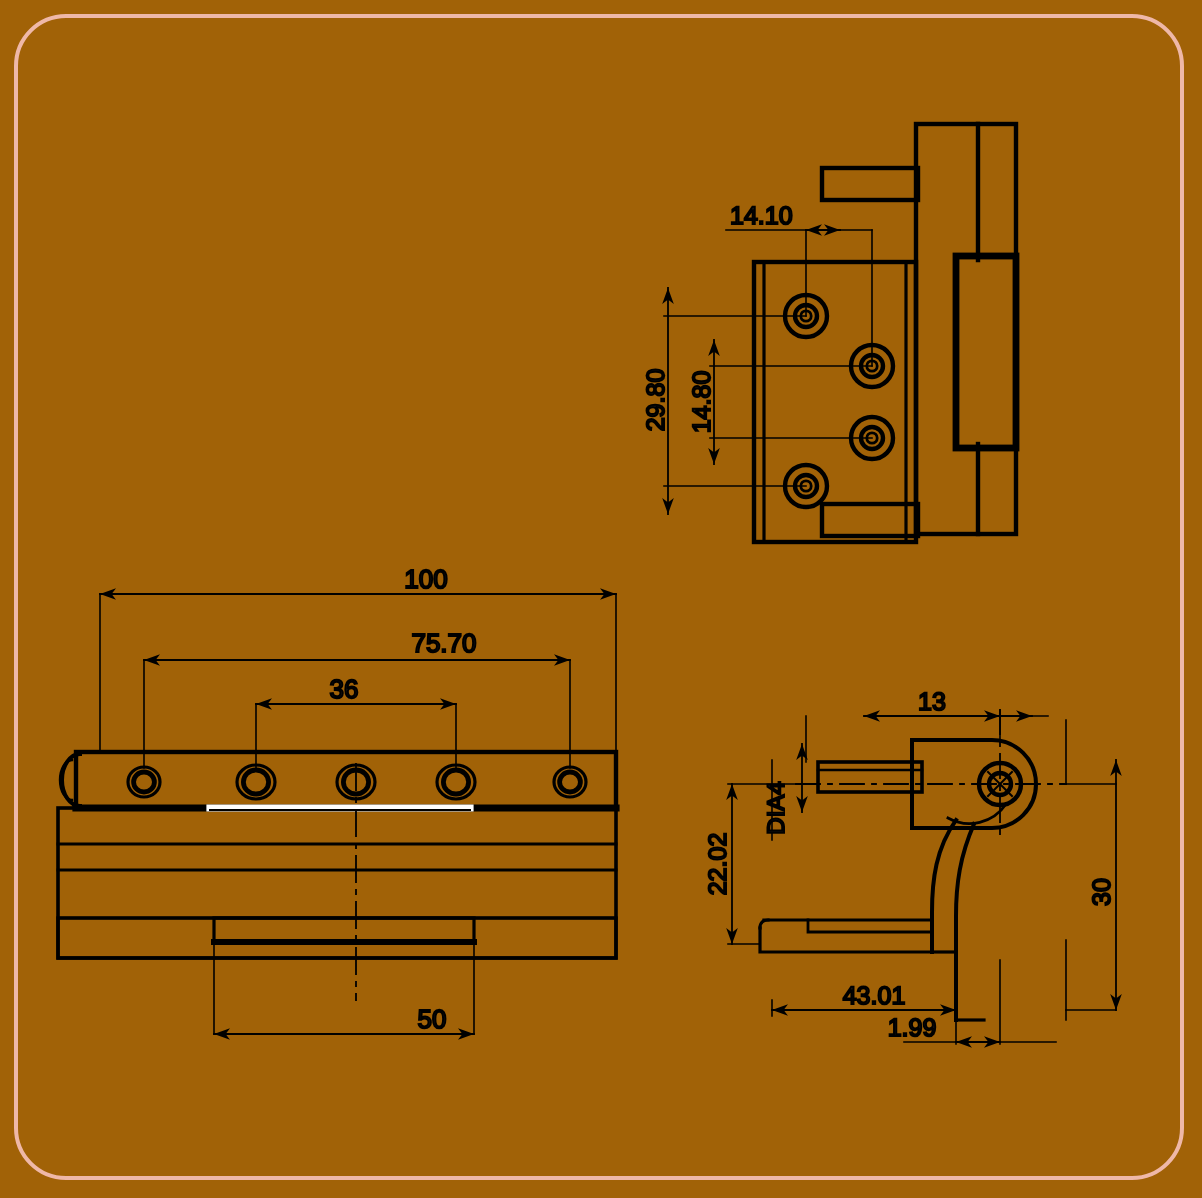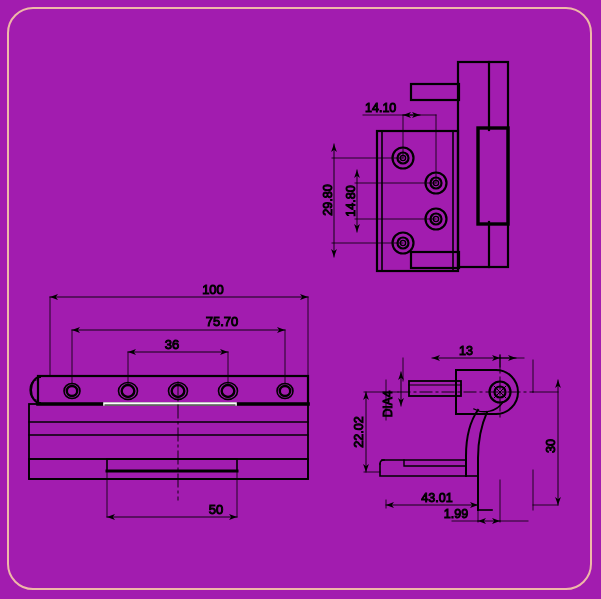--- a/index.html
+++ b/index.html
@@ -7,21 +7,21 @@
     padding: 0;
     background: #ffffff;
   }
   body {
     font-family: "Liberation Sans", sans-serif;
   }
   #page {
     position: relative;
     width: 601px;
     height: 599px;
-    background: #a21caf;
+    background: #a16207;
     overflow: hidden;
   }
   #frame {
     position: absolute;
     left: 7px;
     top: 7px;
     width: 585px;
     height: 583px;
     border: 2px solid #efb8a8;
     border-radius: 26px;

